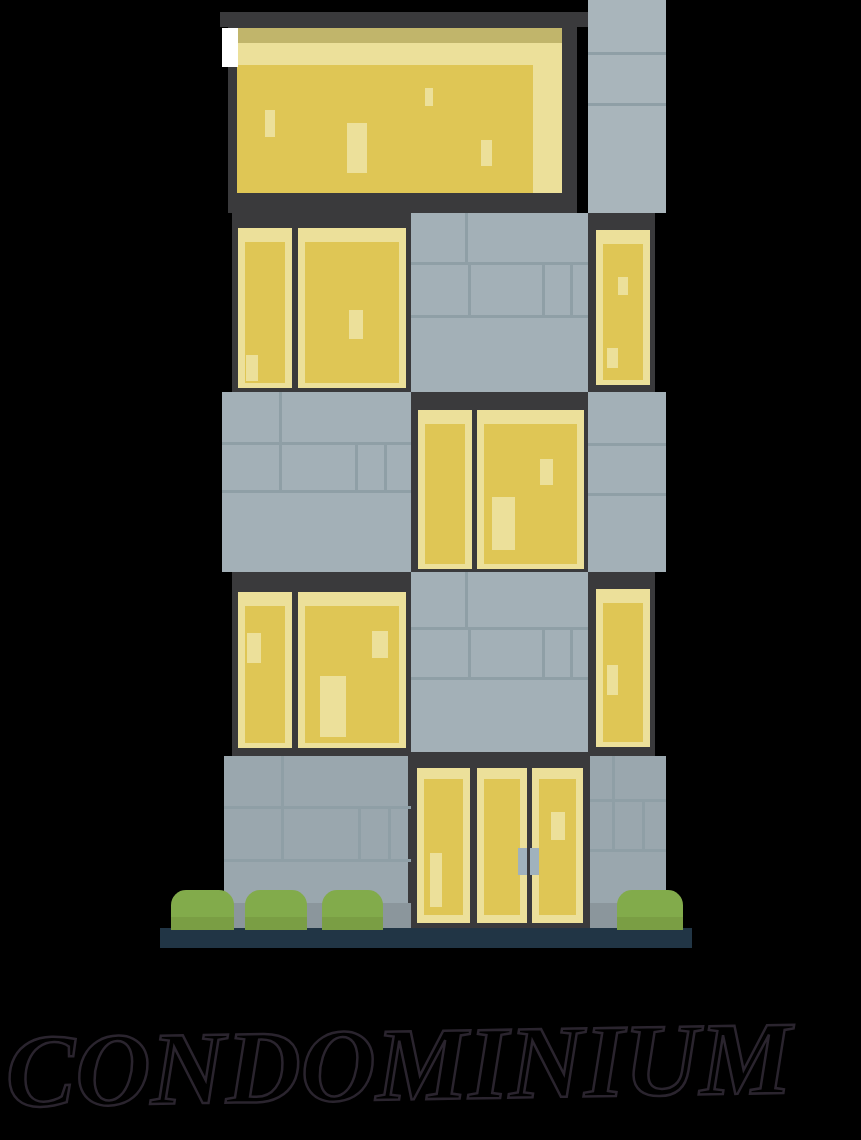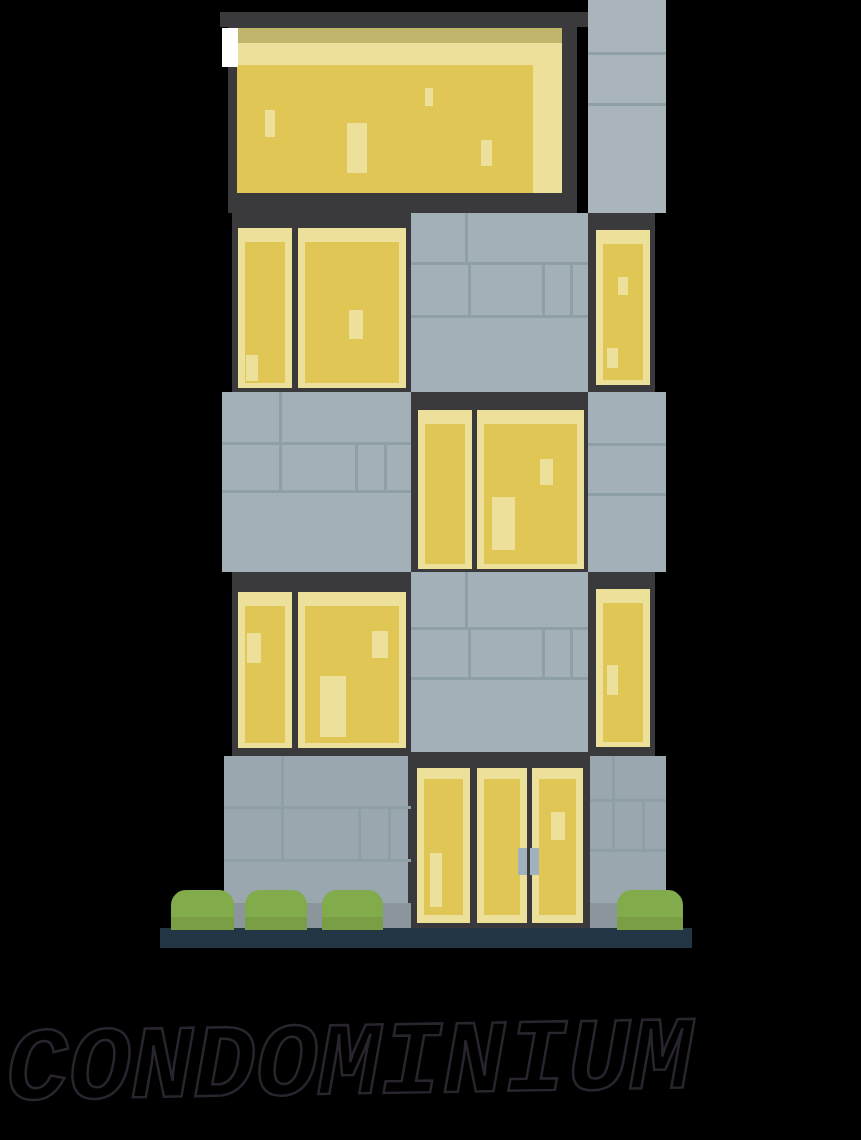--- a/index.html
+++ b/index.html
@@ -1,17 +1,17 @@
 <!DOCTYPE html>
 <html style="--background: #000000; --frame-dark: #3a3a3c; --window-yellow: #dfc655; --window-yellow-light: #ece09a; --window-olive-band: #c1b56b; --wall-gray: #a3b0b7; --wall-gray-light: #a9b5bb; --wall-gray-ground: #9aa7ae; --wall-gray-ground-shade: #8b969c; --mortar-gray: #8f9fa6; --bush-green: #82ab4b; --bush-green-dark: #7a9e44; --base-navy: #213545; --door-handle-gray: #a0b2bd; --highlight-white: #ffffff; --caption-outline: #2a242e;"><head>
 <meta charset="utf-8">
 <style>
   html,body{margin:0;padding:0;background:#000;}
   #stage{position:relative;width:861px;height:1140px;background:var(--background,#000);overflow:hidden;
-         font-family:Liberation Mono, monospace;}
+         font-family:Liberation Serif, serif;}
   #stage div{position:absolute;}
   .dark{background:var(--frame-dark,#3a3a3c);}
   .gray{background:var(--wall-gray,#a3b0b7);}
   .grayL{background:var(--wall-gray-light,#a9b5bb);}
   .grayG{background:var(--wall-gray-ground,#9aa7ae);}
   .shade{background:var(--wall-gray-ground-shade,#8b969c);}
   .mortar{background:var(--mortar-gray,#8f9fa6);}
   .win{background:var(--window-yellow-light,#ece09a);}
   .win .in{background:var(--window-yellow,#dfc655);left:7px;right:7px;top:14px;bottom:5px;}
   .door .in{top:11px;bottom:8px;}

